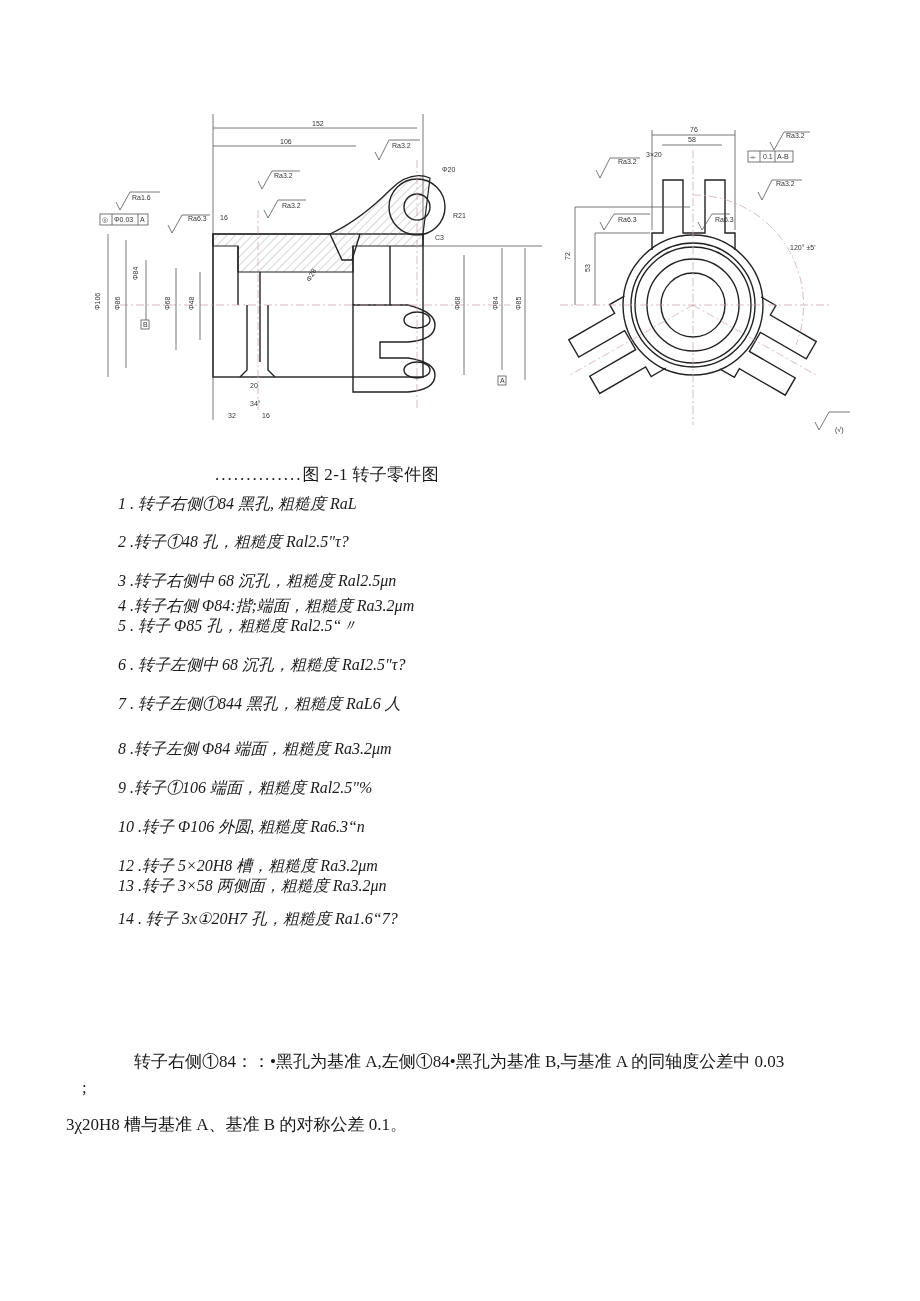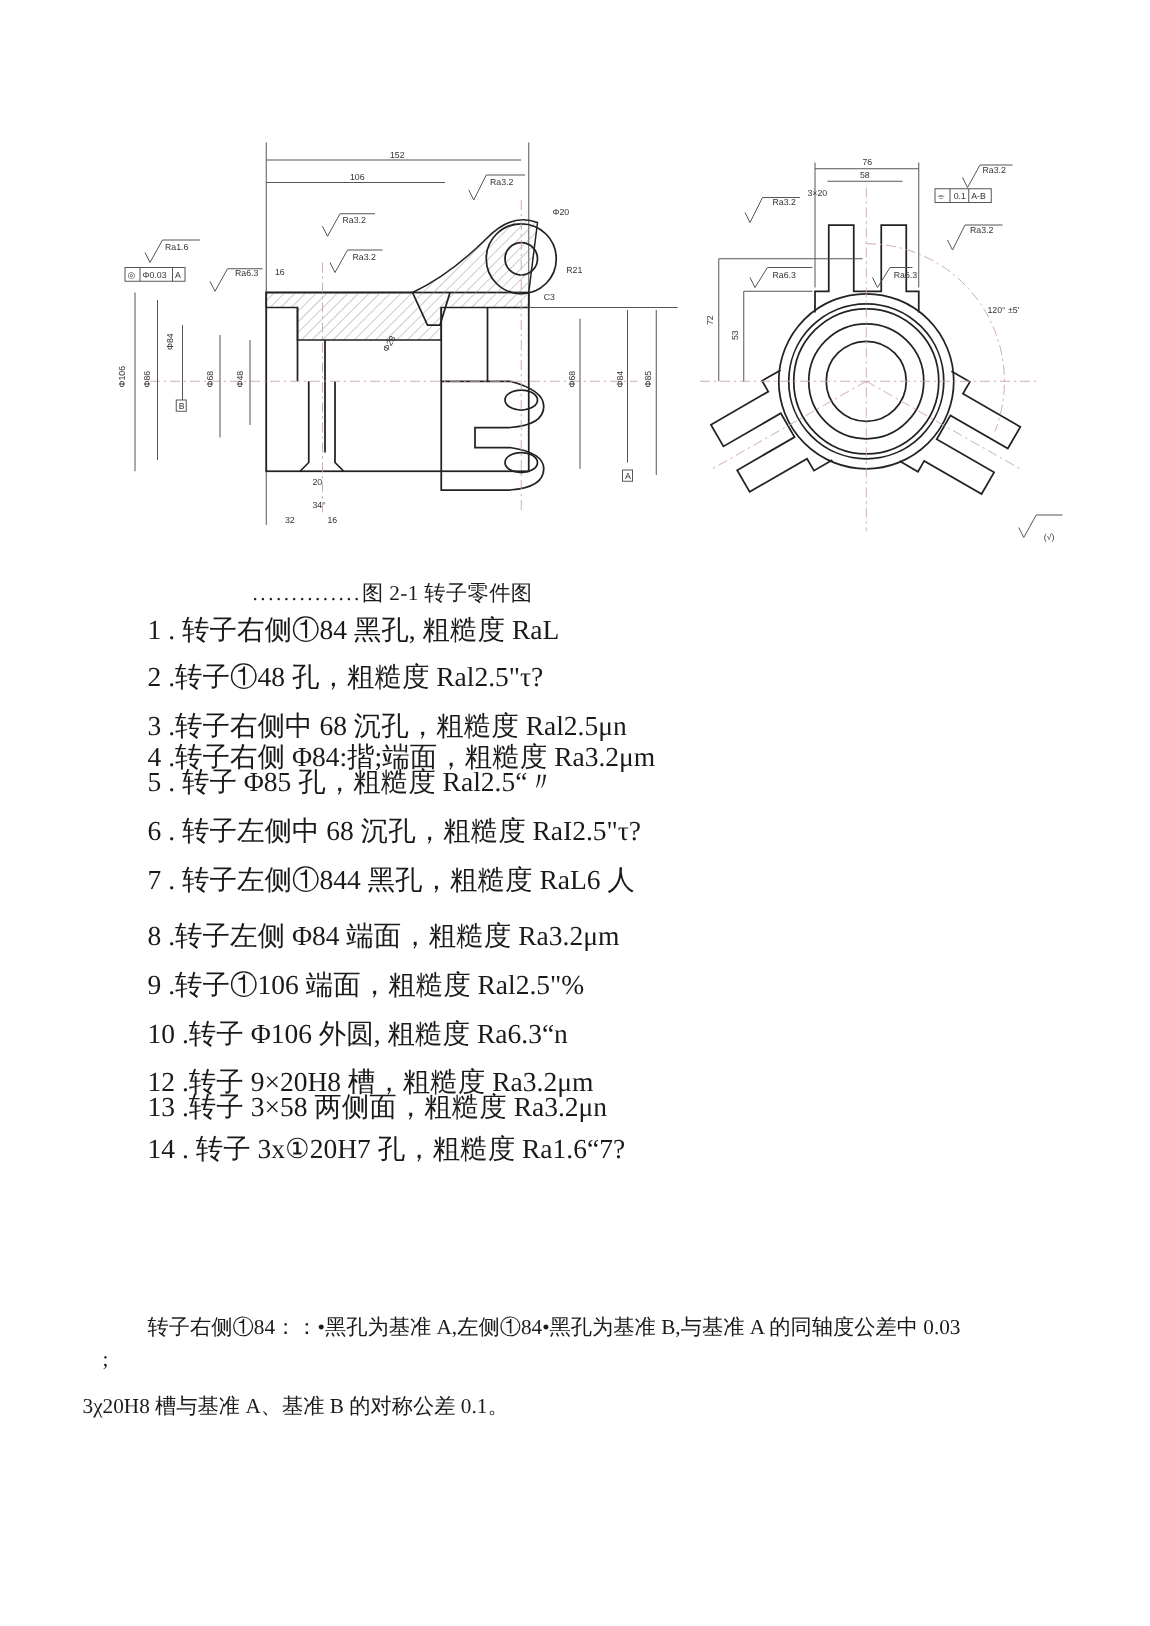--- a/index.html
+++ b/index.html
@@ -1,26 +1,26 @@
 <!DOCTYPE html>
 <html><head>
 <meta charset="utf-8">
 <style>
   html, body { margin: 0; padding: 0; background: #ffffff; }
   body { width: 920px; height: 1301px; position: relative; overflow: hidden;
          font-family: "Liberation Serif", "DejaVu Serif", serif; color: #1a1a1a; }
   .figure { position: absolute; left: 90px; top: 100px; width: 760px; height: 345px; }
   .figure svg { width: 100%; height: 100%; }
-  .caption { position: absolute; left: 202px; top: 463px; font-size: 17px; letter-spacing: 0.3px; }
+  .caption { position: absolute; left: 215px; top: 463px; font-size: 17px; letter-spacing: 0.3px; }
   .caption .dots { letter-spacing: 2px; }
   .list { position: absolute; left: 118px; top: 494px; margin: 0; padding: 0; list-style: none; }
-  .list li { font-size: 22px; line-height: 20px; height: 20px; white-space: nowrap; }
+  .list li { font-size: 16px; line-height: 20px; height: 20px; white-space: nowrap; font-style: italic; }
   .list li .num { display: inline-block; }
   .para { position: absolute; font-size: 17px; white-space: nowrap; }
-  .p1 { left: 118px; top: 1050px; }
+  .p1 { left: 134px; top: 1050px; }
   .p1b { left: 82px; top: 1078px; }
   .p2 { left: 66px; top: 1113px; }
   svg .thin { stroke: #555; stroke-width: 0.8; fill: none; }
   svg .thick { stroke: #222; stroke-width: 1.4; fill: none; }
   svg .center { stroke: #c9a0a8; stroke-width: 0.7; stroke-dasharray: 8 3 2 3; fill: none; }
   svg text { font-family: "Liberation Sans", sans-serif; font-size: 7px; fill: #333; }
 </style>
 </head>
 <body>
 
@@ -187,20 +187,20 @@
   <li style="margin-top:0px"><span class="num">1</span><span> . 转子右侧①84 黑孔, 粗糙度 RaL</span></li>
   <li style="margin-top:18px"><span class="num">2</span><span> .转子①48 孔，粗糙度 Ral2.5"τ?</span></li>
   <li style="margin-top:19px"><span class="num">3</span><span> .转子右侧中 68 沉孔，粗糙度 Ral2.5μn</span></li>
   <li style="margin-top:5px"><span class="num">4</span><span> .转子右侧 Φ84:揩;端面，粗糙度 Ra3.2μm</span></li>
   <li style=""><span class="num">5</span><span> . 转子 Φ85 孔，粗糙度 Ral2.5“〃</span></li>
   <li style="margin-top:19px"><span class="num">6</span><span> . 转子左侧中 68 沉孔，粗糙度 RaI2.5"τ?</span></li>
   <li style="margin-top:19px"><span class="num">7</span><span> . 转子左侧①844 黑孔，粗糙度 RaL6 人</span></li>
   <li style="margin-top:25px"><span class="num">8</span><span> .转子左侧 Φ84    端面，粗糙度 Ra3.2μm</span></li>
   <li style="margin-top:19px"><span class="num">9</span><span> .转子①106 端面，粗糙度 Ral2.5"%</span></li>
   <li style="margin-top:19px"><span class="num">10</span><span> .转子 Φ106 外圆, 粗糙度 Ra6.3“n</span></li>
-  <li style="margin-top:19px"><span class="num">12</span><span> .转子 9×20H8 槽，粗糙度 Ra3.2μm</span></li>
+  <li style="margin-top:19px"><span class="num">12</span><span> .转子 5×20H8 槽，粗糙度 Ra3.2μm</span></li>
   <li style=""><span class="num">13</span><span> .转子 3×58 两侧面，粗糙度 Ra3.2μn</span></li>
   <li style="margin-top:13px"><span class="num">14</span><span> . 转子 3x①20H7 孔，粗糙度 Ra1.6“7?</span></li>
 </ul>
 
 <div class="para p1">转子右侧①84：：•黑孔为基准 A,左侧①84•黑孔为基准 B,与基准 A 的同轴度公差中 0.03</div>
 <div class="para p1b">;</div>
 <div class="para p2">3χ20H8 槽与基准 A、基准 B 的对称公差 0.1。</div>
 
 </body></html>

